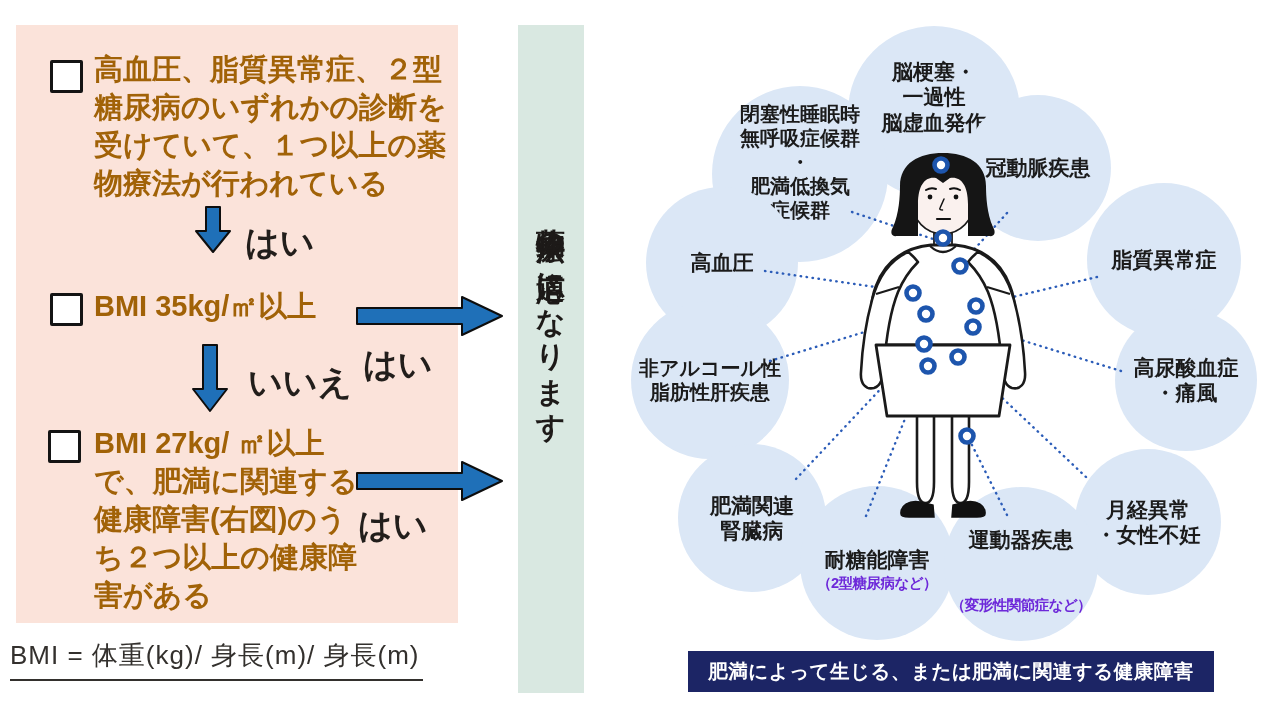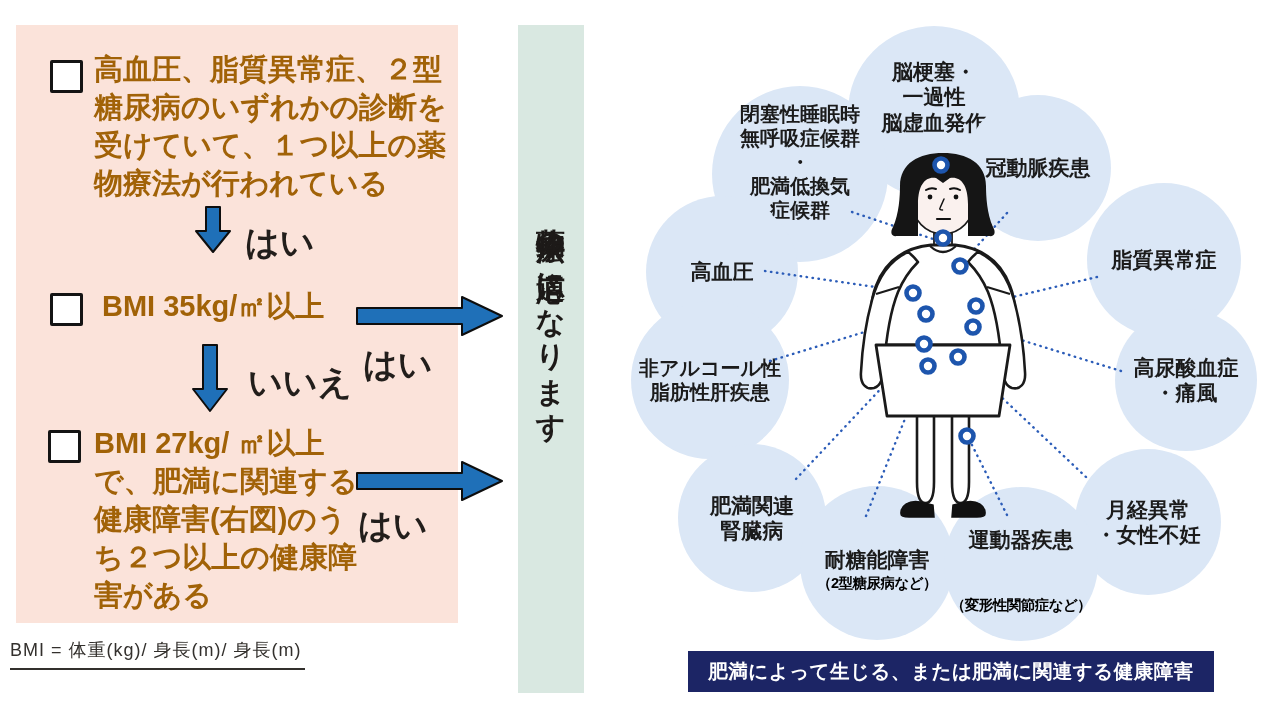--- a/index.html
+++ b/index.html
@@ -19,21 +19,21 @@
   }
   .step-text{
     position:absolute;z-index:3;font-weight:bold;font-size:29px;line-height:38px;
     color:#a16207;white-space:pre-line;letter-spacing:0px;
   }
   .yn-label{
     position:absolute;z-index:3;font-weight:bold;font-size:34px;color:#221e1b;
   }
   .formula{
     position:absolute;left:10px;top:638px;z-index:3;
-    font-size:18px;font-weight:normal;color:#33302d;letter-spacing:1px;
+    font-size:26px;font-weight:normal;color:#33302d;letter-spacing:1px;
     border-bottom:2px solid #33302d;padding:0 4px 6px 0;
   }
   
   .result-banner{
     position:absolute;left:518px;top:25px;width:66px;height:668px;
     background:#d9e8e1;z-index:1;display:flex;align-items:center;justify-content:center;
     box-sizing:border-box;padding-bottom:85px;
   }
   .result-banner-text{
     writing-mode:vertical-rl;text-orientation:upright;
@@ -43,21 +43,21 @@
   .bubble{
     position:absolute;border-radius:50%;background:#dbe7f6;z-index:1;
     display:flex;flex-direction:column;align-items:center;justify-content:center;
     text-align:center;box-sizing:border-box;
   }
   .bubble-label{
     font-weight:bold;font-size:21px;line-height:1.2;color:#1b1b1b;white-space:pre-line;
   }
   .bubble-label.small{font-size:20px;}
   .bubble-note{
-    font-weight:bold;font-size:14.5px;color:#000000;letter-spacing:-0.5px;margin-top:2px;
+    font-weight:bold;font-size:14.5px;color:#6d28d9;letter-spacing:-0.5px;margin-top:2px;
   }
   
   #overlay{
     position:absolute;left:0;top:0;width:1267px;height:708px;z-index:2;
     pointer-events:none;
   }
   
   .footer-banner{
     position:absolute;left:688px;top:651px;width:526px;height:41px;
     background:#1c2565;z-index:3;display:flex;align-items:center;justify-content:center;
@@ -73,21 +73,21 @@
 
 <div class="checkbox" style="left:50px;top:60px;"></div>
 <div class="step-text" style="left:94px;top:50px;width:370px;">高血圧、脂質異常症、２型
 糖尿病のいずれかの診断を
 受けていて、１つ以上の薬
 物療法が行われている</div>
 
 <span class="yn-label" style="left:245px;top:220px;">はい</span>
 
 <div class="checkbox" style="left:50px;top:293px;"></div>
-<div class="step-text" style="left:102px;top:287px;width:330px;">BMI 35kg/㎡以上</div>
+<div class="step-text" style="left:94px;top:287px;width:330px;">BMI 35kg/㎡以上</div>
 
 <span class="yn-label" style="left:363px;top:342px;">はい</span>
 <span class="yn-label" style="left:248px;top:360px;">いいえ</span>
 
 <div class="checkbox" style="left:48px;top:430px;"></div>
 <div class="step-text" style="left:94px;top:424px;width:290px;">BMI 27kg/ ㎡以上
 で、肥満に関連する
 健康障害(右図)のう
 ち２つ以上の健康障
 害がある</div>
@@ -119,21 +119,21 @@
   <div class="bubble-label">脂質異常症</div>
 </div>
 <div class="bubble" style="left:1115px;top:309px;width:142px;height:142px;">
   <div class="bubble-label">高尿酸血症
 ・痛風</div>
 </div>
 <div class="bubble" style="left:1075px;top:449px;width:146px;height:146px;">
   <div class="bubble-label">月経異常
 ・女性不妊</div>
 </div>
-<div class="bubble" style="left:646px;top:196px;width:152px;height:152px;text-align:right;">
+<div class="bubble" style="left:646px;top:187px;width:152px;height:152px;text-align:right;">
   <div class="bubble-label">高血圧</div>
 </div>
 <div class="bubble" style="left:631px;top:301px;width:158px;height:158px;">
   <div class="bubble-label small">非アルコール性
 脂肪性肝疾患</div>
 </div>
 <div class="bubble" style="left:678px;top:444px;width:148px;height:148px;">
   <div class="bubble-label">肥満関連
 腎臓病</div>
 </div>

